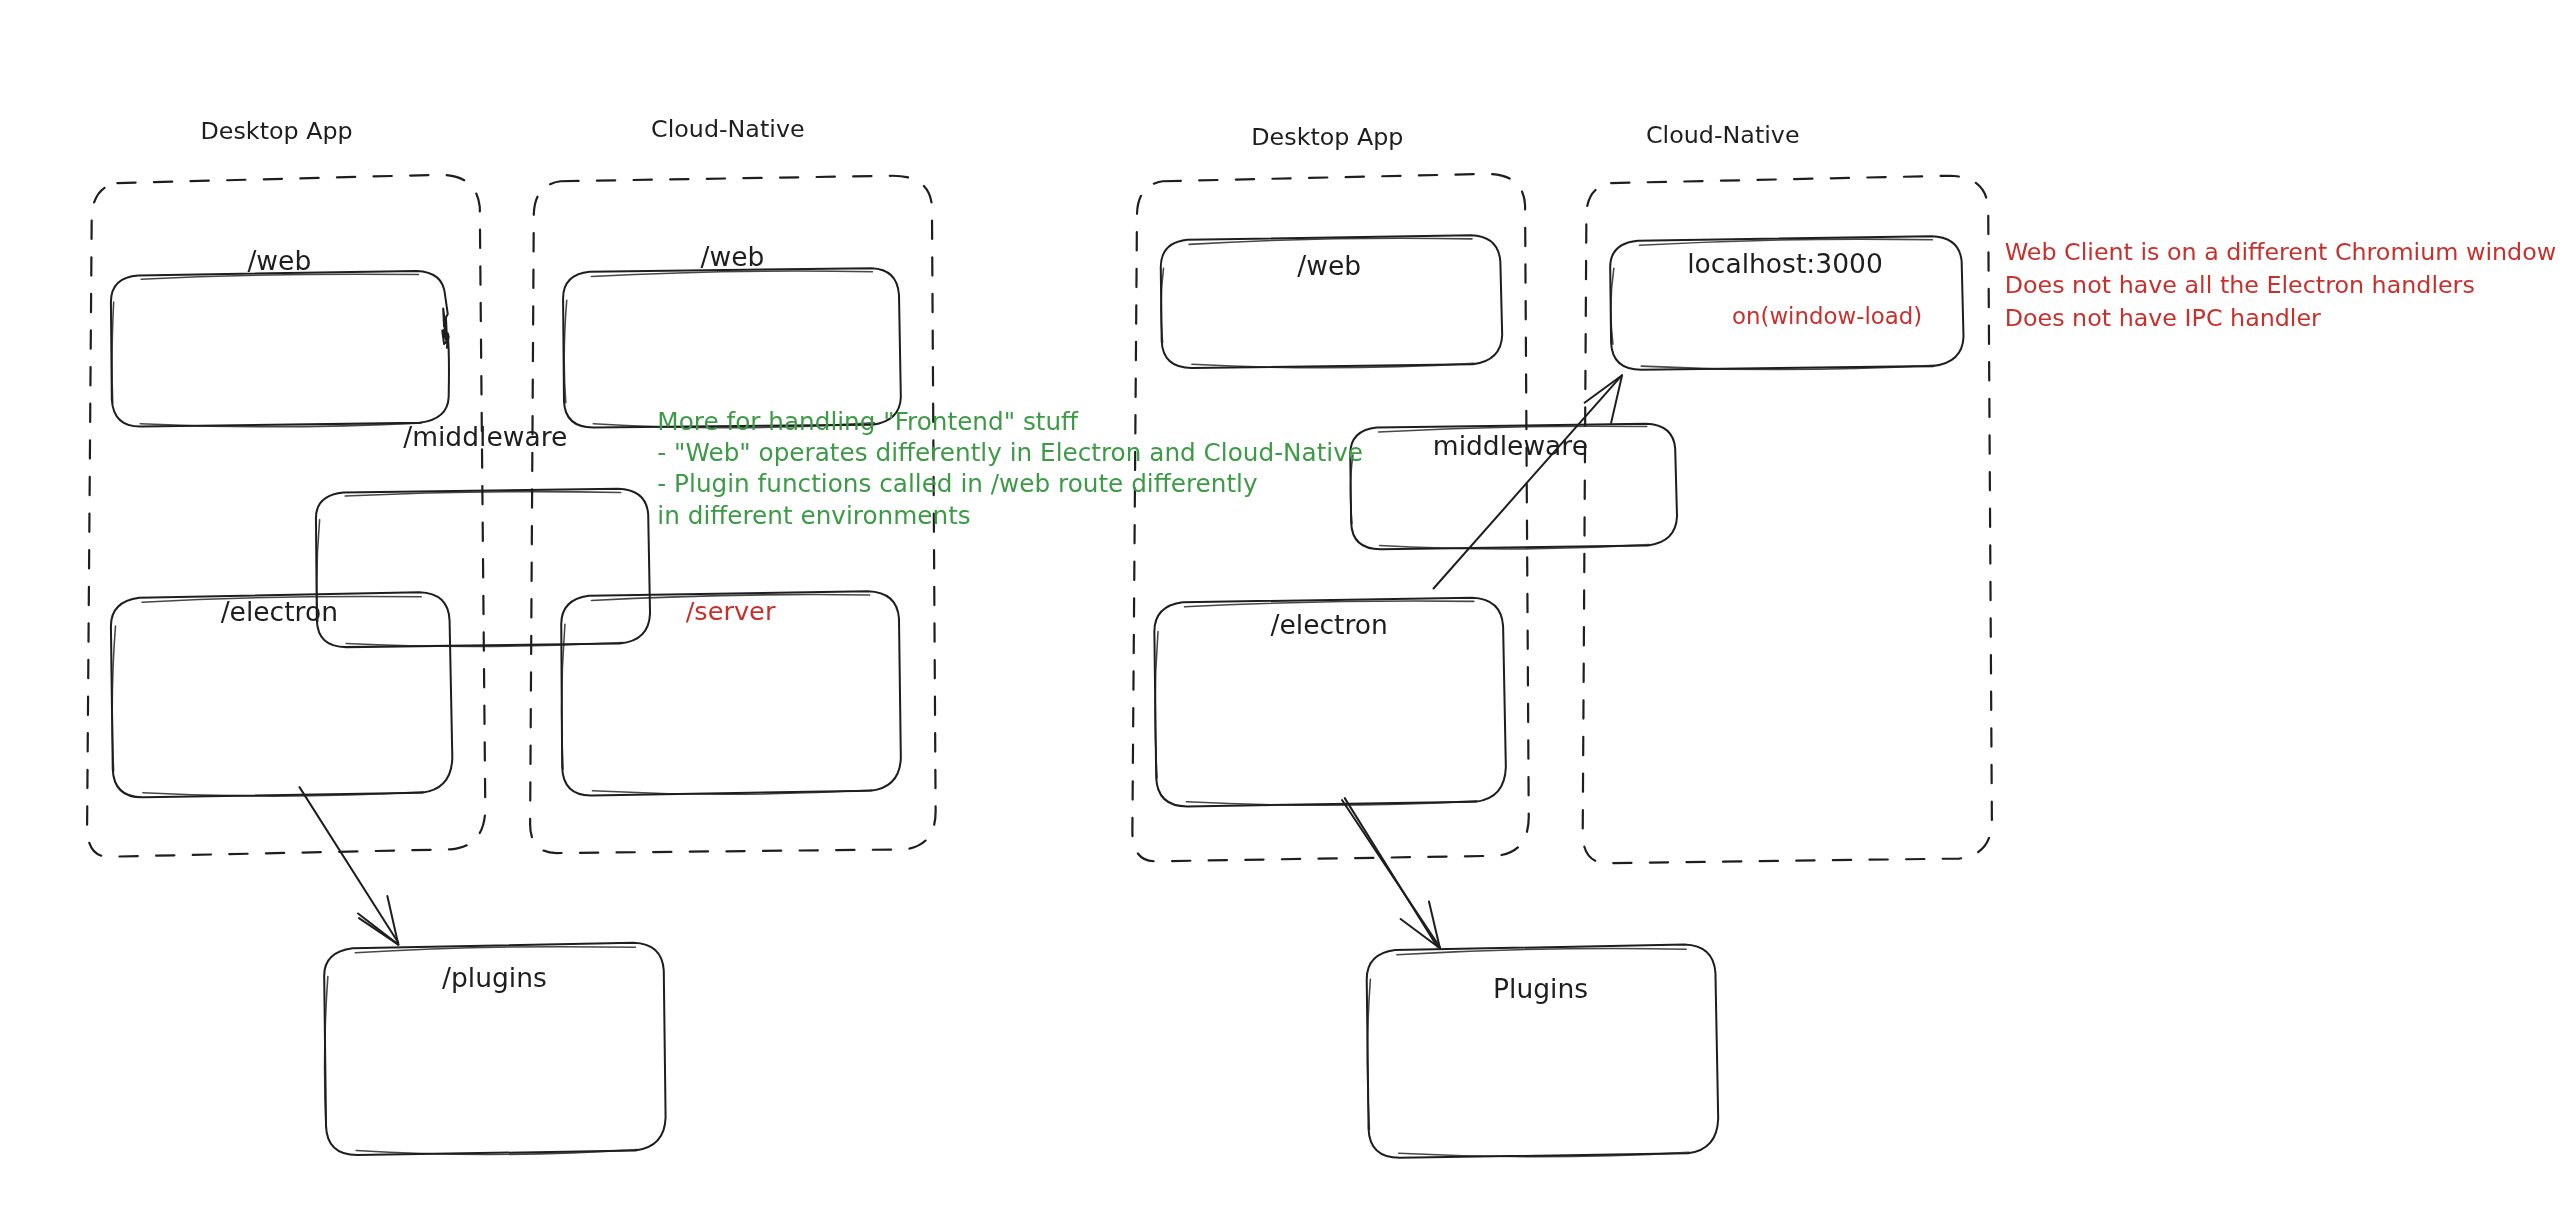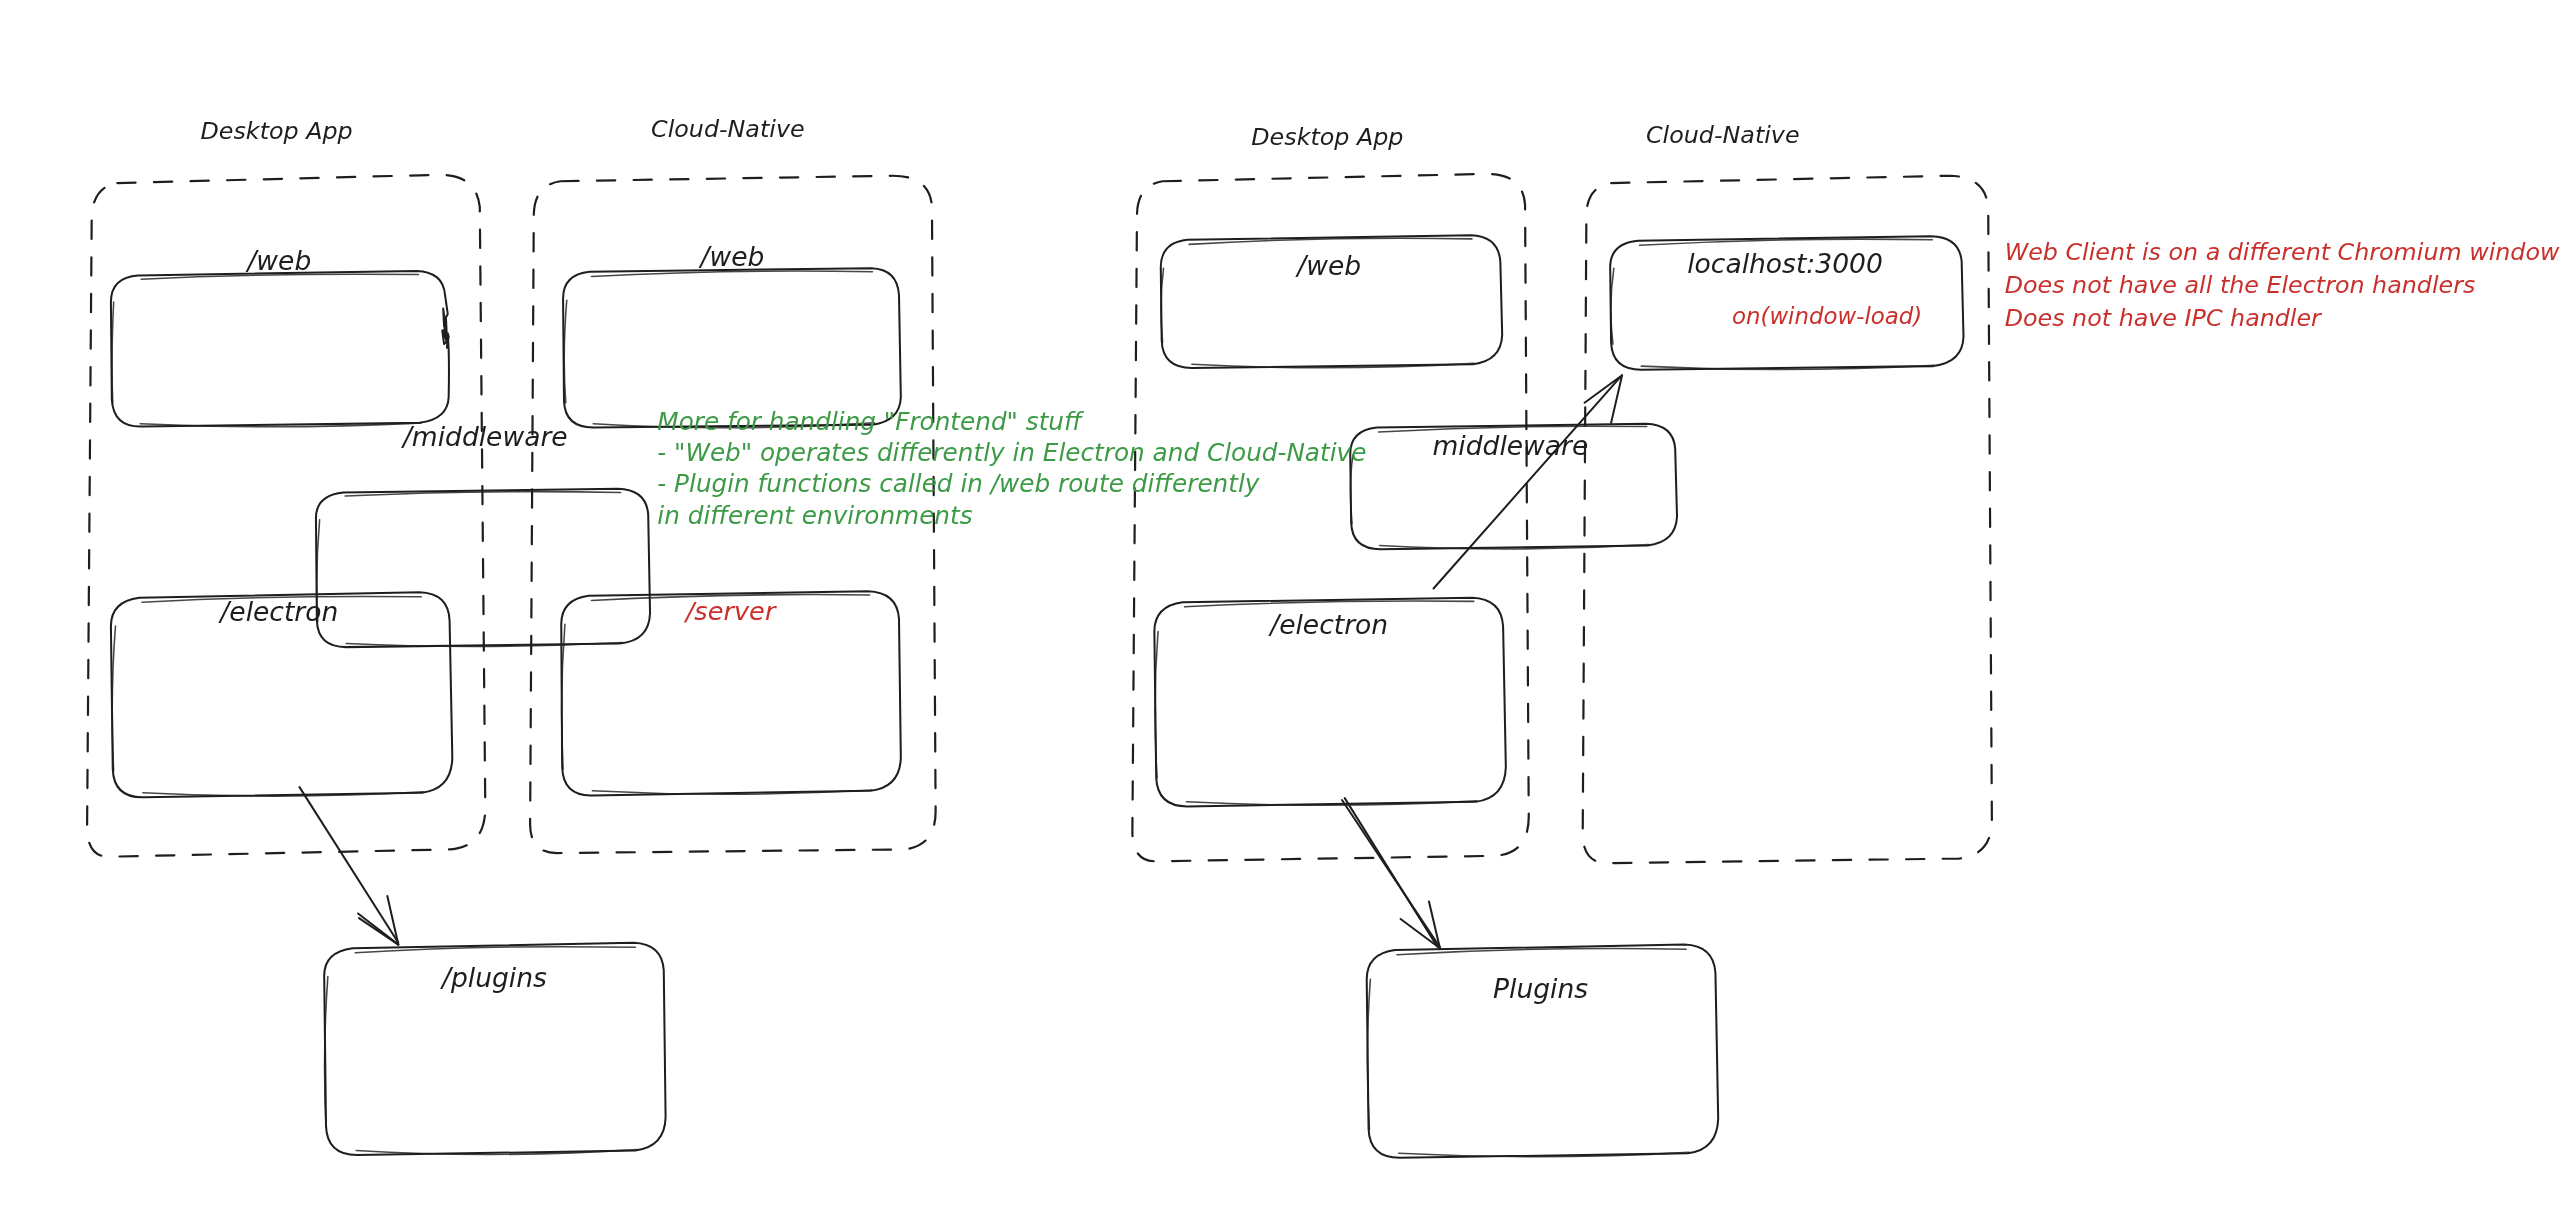--- a/index.html
+++ b/index.html
@@ -10,21 +10,20 @@
   }
   body {
     font-family: "DejaVu Sans", sans-serif;
   }
   #canvas-root {
     position: relative;
     width: 2576px;
     height: 1232px;
     background: #ffffff;
     overflow: hidden;
-    font-style: italic;
   }
   svg.board {
     position: absolute;
     left: 0;
     top: 0;
     width: 2576px;
     height: 1232px;
     display: block;
   }
   .sketch-stroke {

